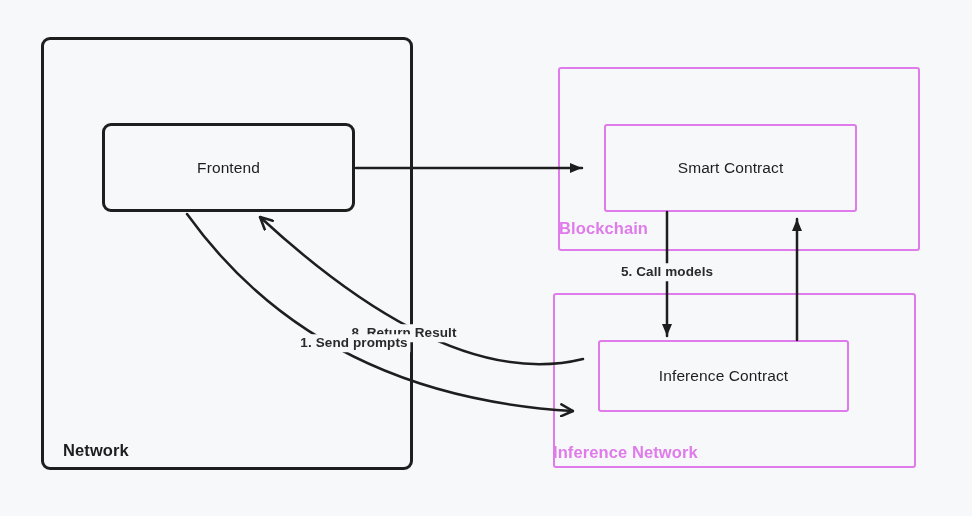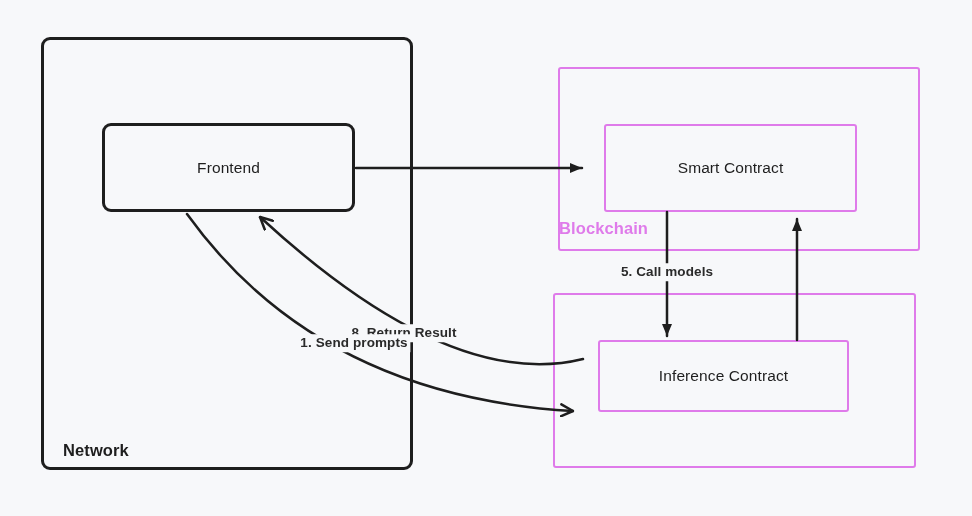--- a/index.html
+++ b/index.html
@@ -46,20 +46,21 @@
   </div>
   <div class="box pink" style="left:588px; top:124px; width:253px; height:88px;">
     <div class="node-label">Smart Contract</div>
   </div>
   <div class="box pink" style="left:582px; top:340px; width:251px; height:72px;">
     <div class="node-label">Inference Contract</div>
   </div>
 
   <div class="group-label dark" style="left:63px; top:442px;">Network</div>
   <div class="group-label pink" style="left:559px; top:220px;">Blockchain</div>
+  <div class="group-label pink" style="left:553px; top:444px;">Inference Network</div>
 
   <svg class="arrows" viewBox="0 0 972 516">
     <defs>
       <marker id="tri" viewBox="0 0 12 10" refX="12" refY="5" markerWidth="12" markerHeight="10" markerUnits="userSpaceOnUse" orient="auto">
         <path d="M0,0 L12,5 L0,10 Z" fill="#1e1e1e"></path>
       </marker>
       <marker id="vee" viewBox="0 0 14 14" refX="13" refY="7" markerWidth="14" markerHeight="14" markerUnits="userSpaceOnUse" orient="auto">
         <path d="M1,1 L13,7 L1,13" fill="none" stroke="#1e1e1e" stroke-width="2.5" stroke-linecap="round" stroke-linejoin="round"></path>
       </marker>
     </defs>

